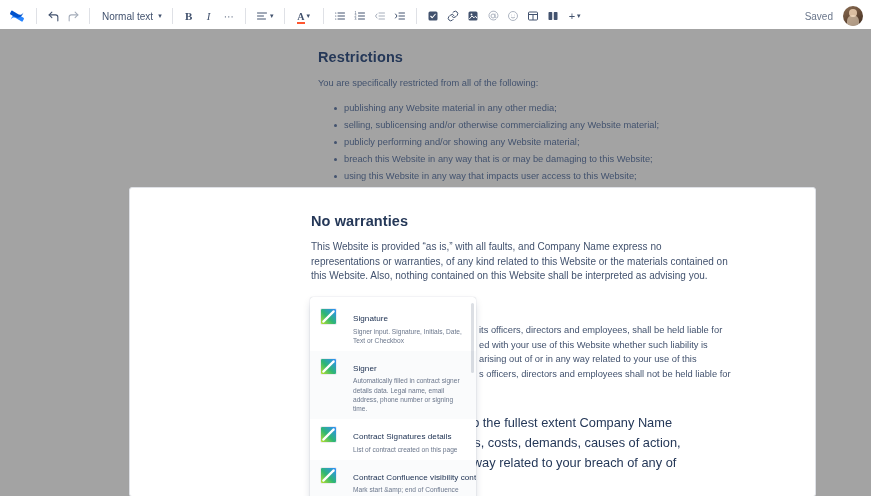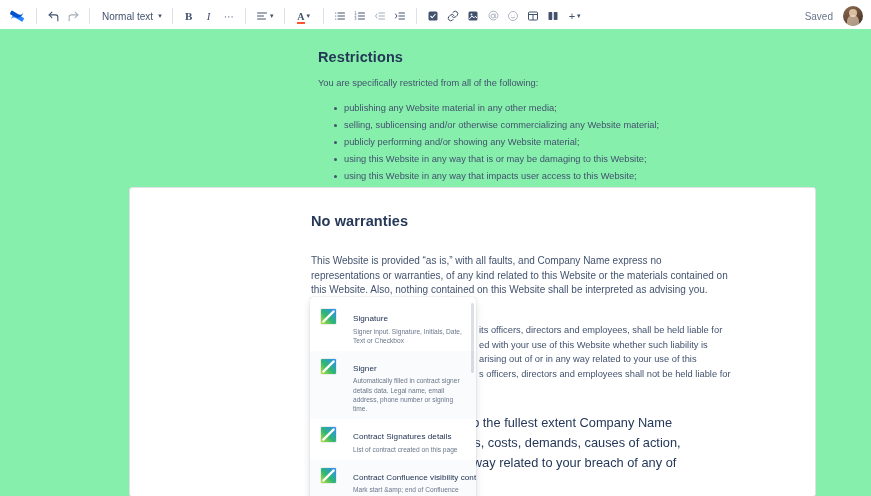--- a/index.html
+++ b/index.html
@@ -82,21 +82,21 @@
     position:absolute; left:6px; top:3px;
     width:8px; height:8px; border-radius:50%;
     background: rgba(255,225,195,.75);
   }
 
   
   .doc {
     position: absolute;
     top: 29px; left: 0;
     width: 871px; height: 467px;
-    background: #86efac;
+    background: #a3a3a3;
     overflow: hidden;
   }
   .content {
     position: absolute;
     left: 318px;
     top: 20px;
     width: 420px;
   }
   h2.sec-title {
     font-size: 14.5px;
@@ -140,21 +140,21 @@
     border: 1px solid #dfe1e6;
     border-radius: 3px;
     box-shadow: 0 1px 1px rgba(9,30,66,.06);
     overflow: hidden;
   }
   .panel-inner {
     position: absolute;
     left: 181px; top: 25px;
     width: 420px;
   }
-  .panel .sec-title { font-size: 14.5px; margin-bottom: 25px; }
+  .panel .sec-title { font-size: 14.5px; margin-bottom: 11px; }
   .panel p.body-text { line-height: 14.5px; font-size: 10px; margin-bottom: 0; }
 
   
   .liability-para {
     position: absolute;
     left: 181px; top: 135px;
     width: 430px;
     font-size: 9.3px;
     line-height: 14.5px;
     color: #42526e;
@@ -399,21 +399,21 @@
 
 <div class="doc">
 
   <div class="content">
     <h2 class="sec-title">Restrictions</h2>
     <p class="body-text">You are specifically restricted from all of the following:</p>
     <ul class="bullets">
       <li>publishing any Website material in any other media;</li>
       <li>selling, sublicensing and/or otherwise commercializing any Website material;</li>
       <li>publicly performing and/or showing any Website material;</li>
-      <li>using this Website in any way that is or may be damaging to this Website;</li>
+      <li>breach this Website in any way that is or may be damaging to this Website;</li>
       <li>using this Website in any way that impacts user access to this Website;</li>
       <li>using this Website contrary to applicable laws and regulations, or in any way may cause harm to the</li>
     </ul>
   </div>
 
   <div class="panel">
 
     <div class="panel-inner">
       <h2 class="sec-title">No warranties</h2>
       <p class="body-text">This Website is provided “as is,” with all faults, and Company Name express no representations or warranties, of any kind related to this Website or the materials contained on this Website. Also, nothing contained on this Website shall be interpreted as advising you.</p>

